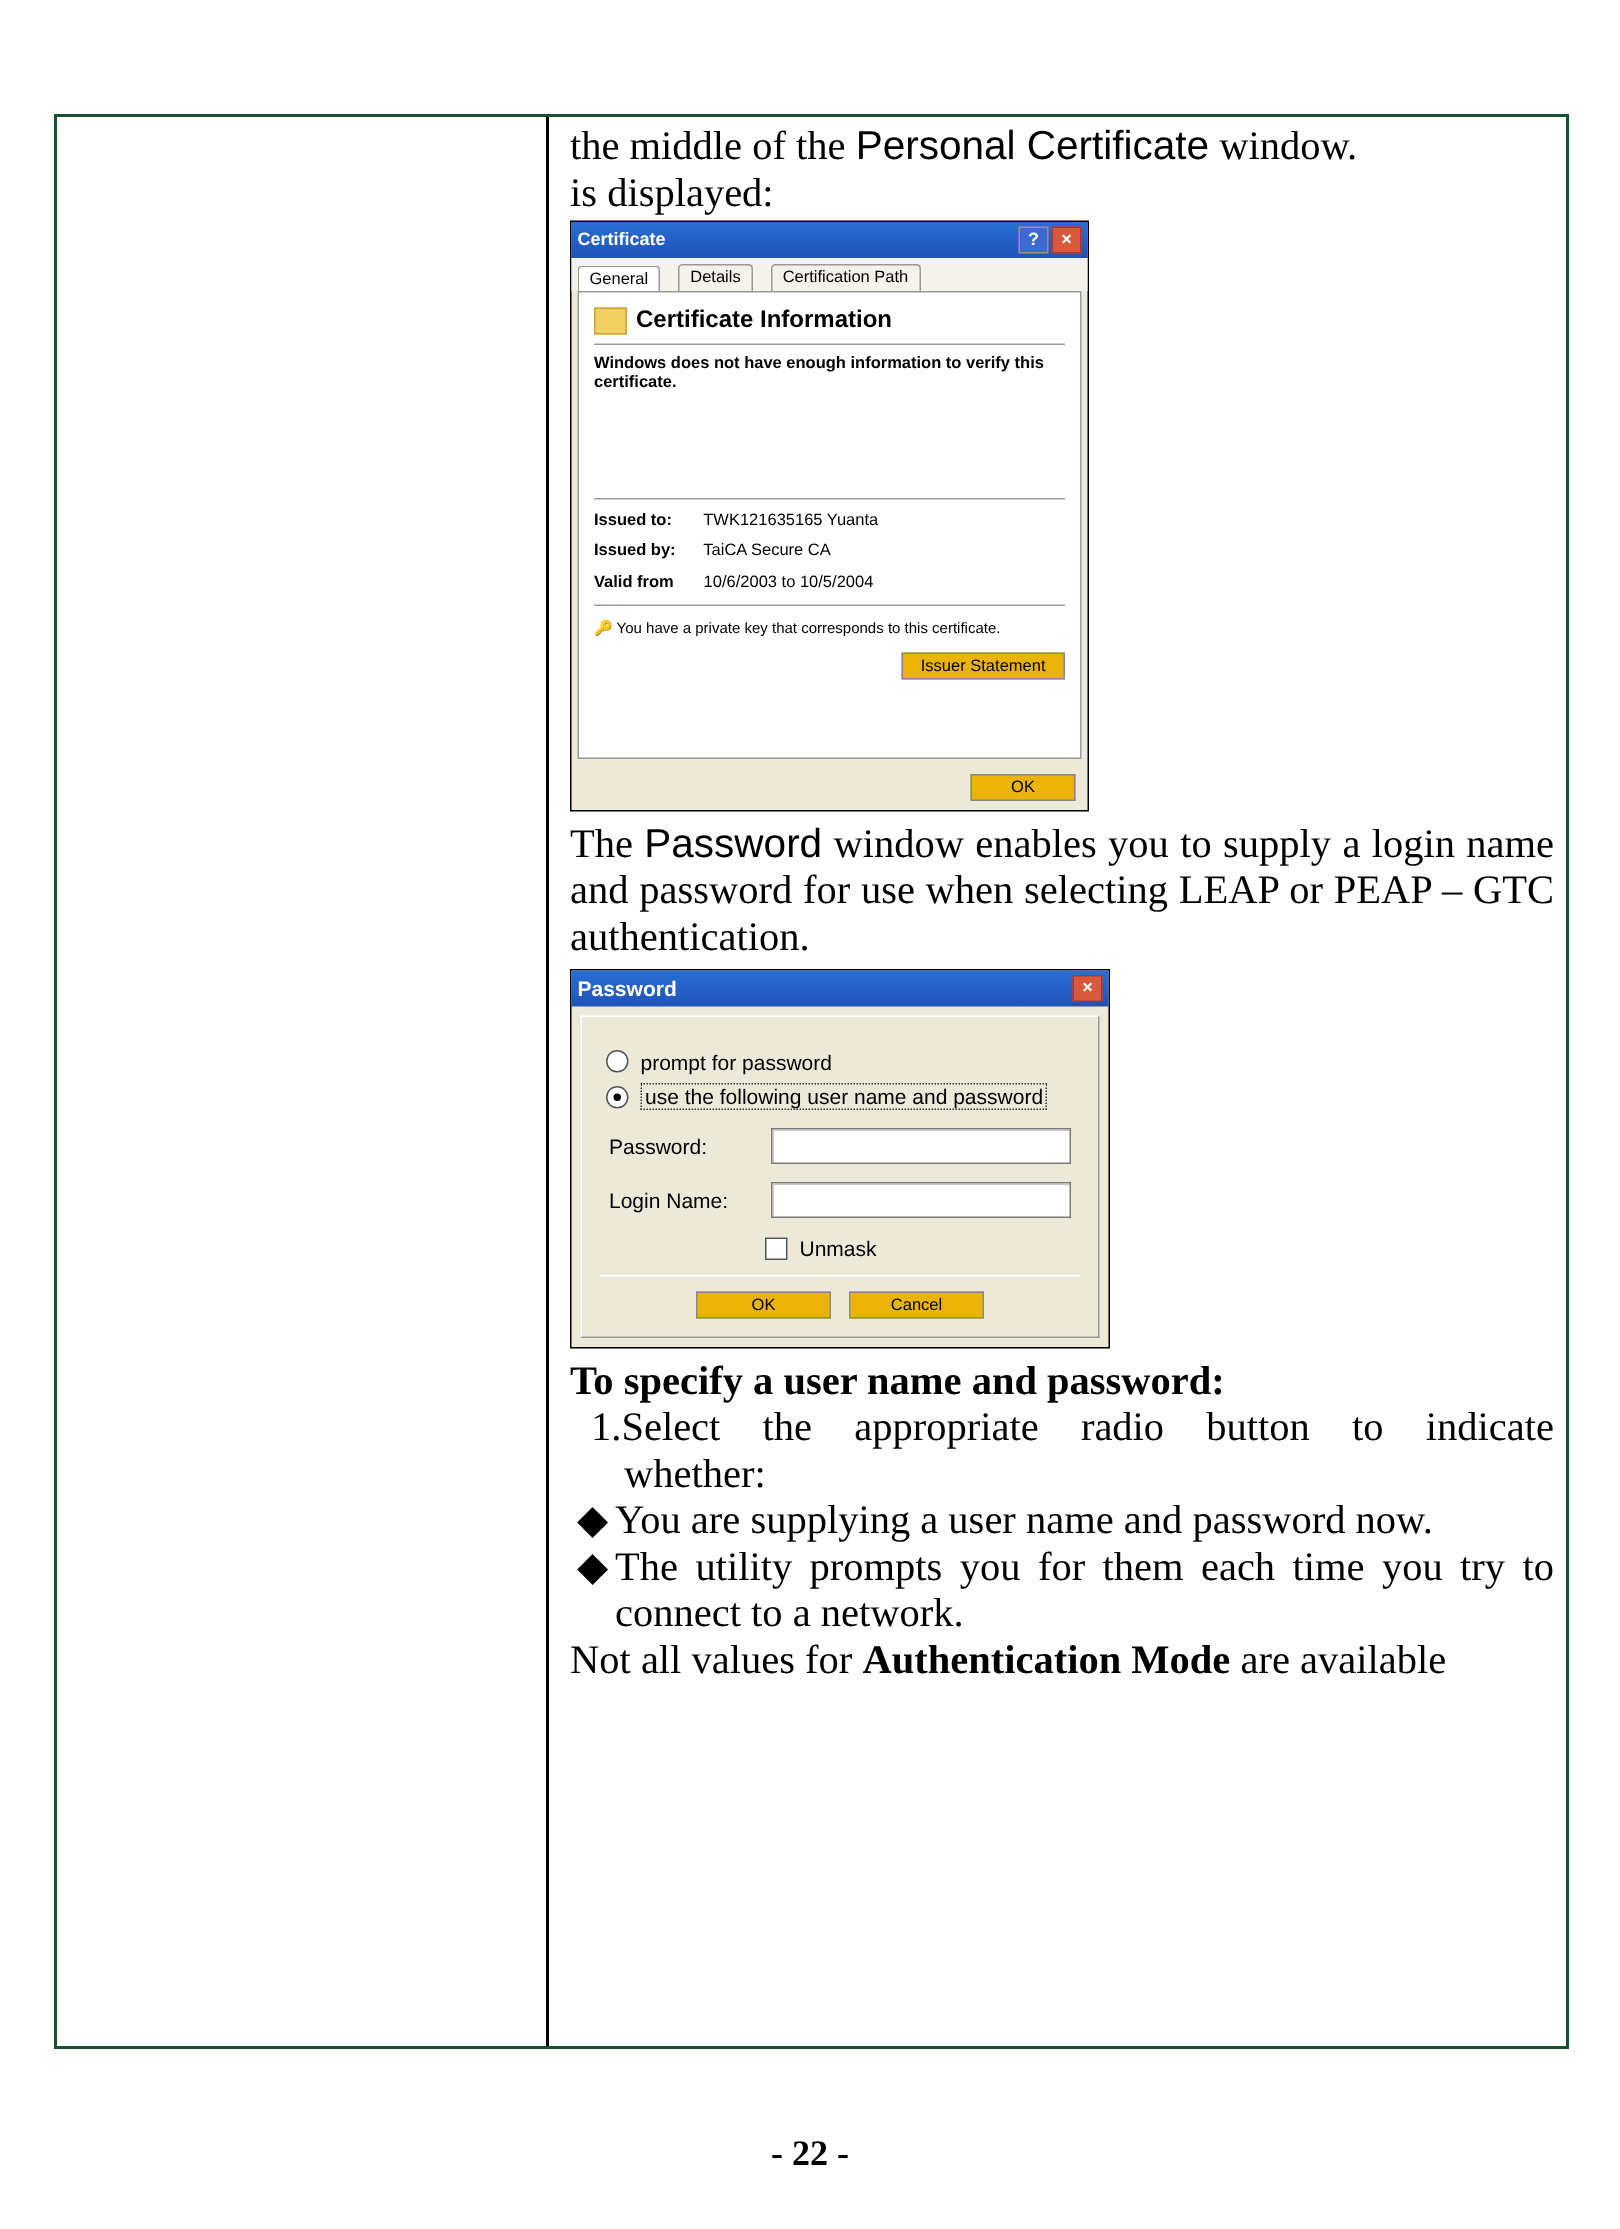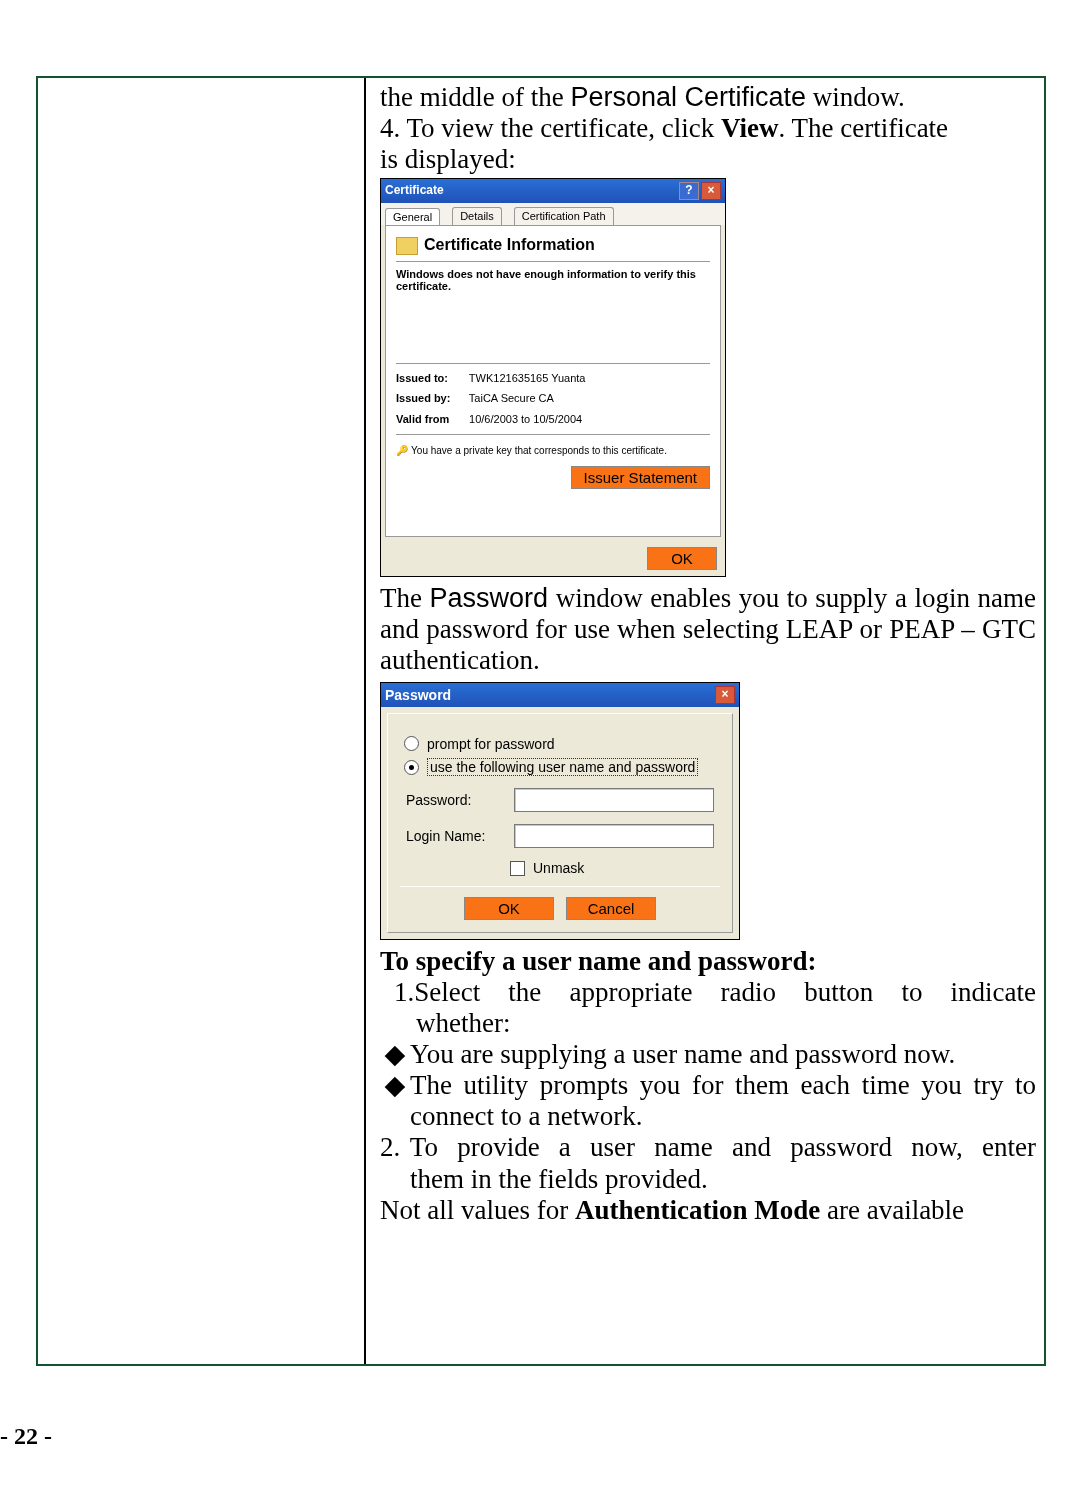--- a/index.html
+++ b/index.html
@@ -84,22 +84,22 @@
     margin-right: 6px; vertical-align: middle;
   }
   .hr { border-top: 1px solid #999; margin: 6px 0; }
   .cert-msg { font-size: 11px; font-weight: bold; }
   .cert-detail { font-size: 11px; margin-top: 70px; }
   .cert-detail .lab { font-weight: bold; display: inline-block; width: 70px; }
   .cert-detail .row { margin: 8px 0; }
   .pk-note { font-size: 10px; margin-top: 10px; }
   .pk-note::before { content: "🔑 "; font-size: 10px; }
   .btn {
-    font-family: Tahoma, sans-serif; font-size: 15px;
-    background: #f97316; border: 1px solid #888;
+    font-family: Tahoma, sans-serif; font-size: 11px;
+    background: #eab308; border: 1px solid #888;
     padding: 2px 12px;
   }
   .cert-buttons-right { text-align: right; margin-top: 10px; }
   .cert-foot { text-align: right; padding: 6px 8px; }
 
   .pwd-window {
     margin: 6px 0 6px 0;
     width: 358px;
     border: 1px solid #000;
     font-family: Tahoma, sans-serif;
@@ -132,36 +132,33 @@
     display: flex; gap: 12px; justify-content: center;
   }
   .pwd-foot .btn { width: 90px; text-align: center; }
 
   .bold { font-weight: bold; }
   .li-row { display: flex; }
   .li-row .mk { width: 30px; text-align: center; }
   .li-row .ct { flex: 1; text-align: justify; }
   .page-num {
     position: absolute; left: 0; right: 0; bottom: 36px;
-    font-weight: bold; font-size: 24px;
+    text-align: center; font-weight: bold; font-size: 24px;
   }
   .helv { font-family: Arial, Helvetica, sans-serif; }
 </style>
 </head>
 <body>
 
 <div class="page-outer">
   <div class="left-col"></div>
   <div class="right-col">
 
     <p class="para-line0">
       <span>the middle of the </span><span class="helv">Personal Certificate</span><span> window.</span>
-    </p>
-    <p class="para-line">
-      <span>4. To view the certificate, click </span><span class="bold">View</span><span>. The certificate</span>
     </p>
     <p class="para-line0">is displayed:</p>
 
     <div class="cert-window">
       <div class="titlebar">
         <span class="ttl">Certificate</span>
         <span class="tb-help">?</span>
         <span class="tb-btn">×</span>
       </div>
       <div class="tabs">
@@ -233,21 +230,18 @@
     </p>
     <div class="li-row">
       <span class="mk">◆</span>
       <span class="ct">You are supplying a user name and password now.</span>
     </div>
     <div class="li-row">
       <span class="mk">◆</span>
       <span class="ct">The utility prompts you for them each time you try to connect to a network.</span>
     </div>
     <p class="para-line">
-      <span style="display:block; text-align:justify; padding-left:30px; text-indent:-30px;">2.&nbsp;To&nbsp; provide&nbsp; a&nbsp; user&nbsp; name&nbsp; and&nbsp; password&nbsp; now,&nbsp; enter them in the fields provided.</span>
-    </p>
-    <p class="para-line">
       <span>Not all values for </span><span class="bold">Authentication Mode</span><span> are available</span>
     </p>
   </div>
 </div>
 
 <div class="page-num">- 22 -</div>
 
 </body></html>

